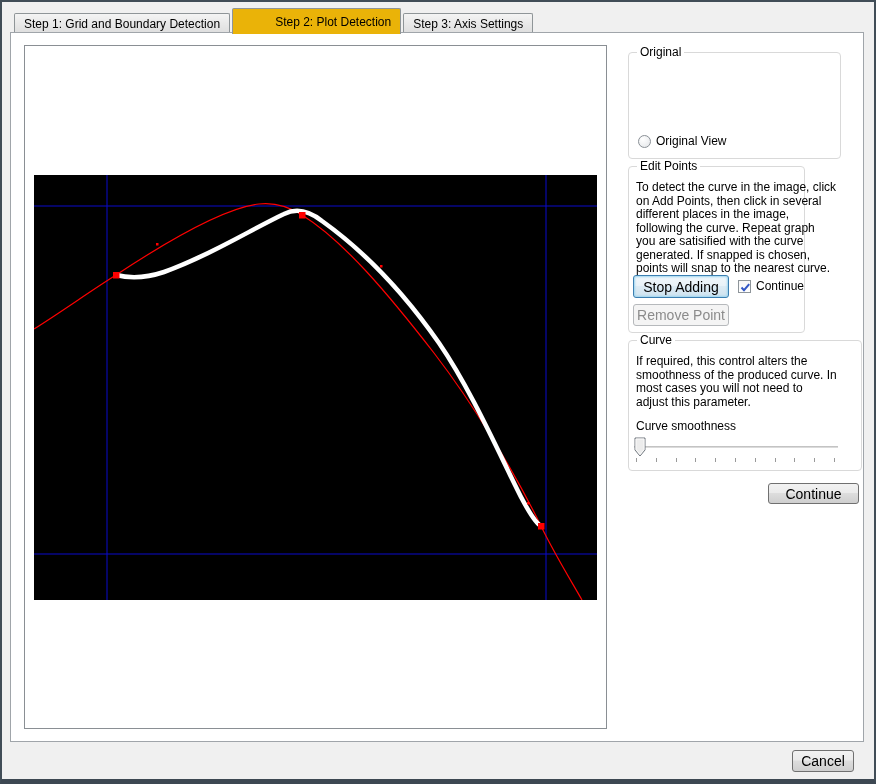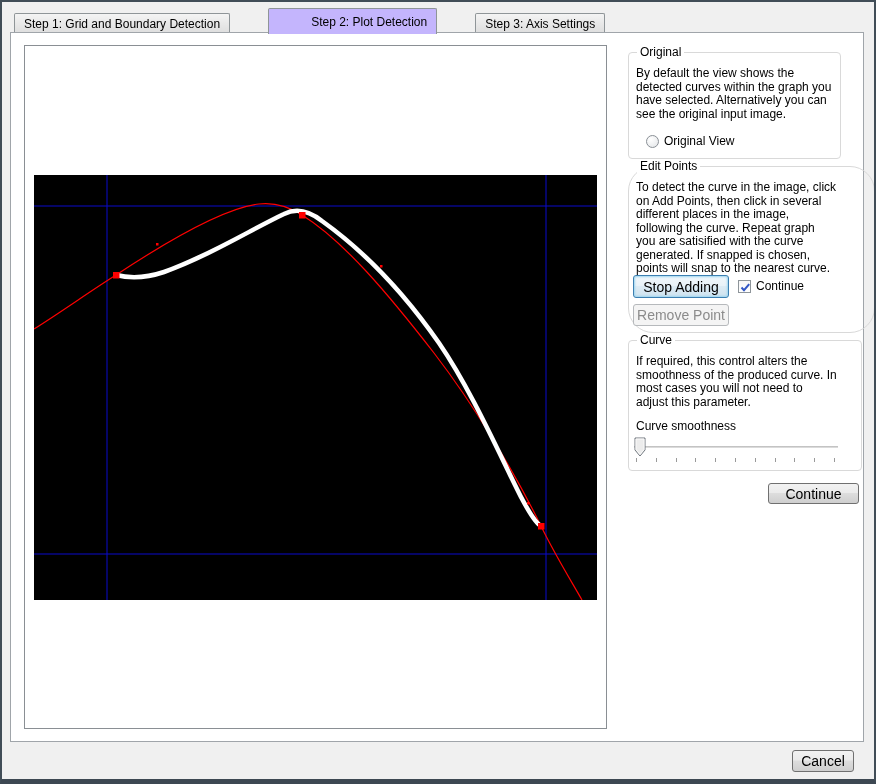--- a/index.html
+++ b/index.html
@@ -7,30 +7,30 @@
     width:876px;height:784px;position:relative;overflow:hidden;
     background:#f0f0f0;
     font-family:"Liberation Sans","DejaVu Sans",sans-serif;
     font-size:12px;color:#000;
     -webkit-font-smoothing:antialiased;
   }
   
   .frame{position:absolute;inset:0;border:2px solid #414d57;border-bottom:5px solid #3d4852;pointer-events:none;z-index:50;}
 
   
-  .tabbar{position:absolute;left:14px;top:8px;height:24px;display:flex;align-items:flex-end;z-index:6;gap:36px;}
+  .tabbar{position:absolute;left:14px;top:8px;height:24px;display:flex;align-items:flex-end;z-index:6;}
   .tab{
     box-sizing:border-box;height:19px;padding:3px 9px 0;margin-right:2px;
     border:1px solid #8f9598;border-bottom:none;border-radius:2px 2px 0 0;
     background:linear-gradient(#f4f4f4,#eaeaea 45%,#dfdfdf);
     white-space:nowrap;cursor:default;
   }
   .tab.active{
     height:26px;margin-bottom:-2px;padding-top:6px;
-    background:#c4b5fd;z-index:7;position:relative;padding-left:42px;
+    background:#eab308;z-index:7;position:relative;padding-left:42px;
   }
 
   
   .pane{
     position:absolute;left:10px;top:32px;width:854px;height:710px;
     background:#fff;border:1px solid #a0a5aa;box-sizing:border-box;z-index:1;
   }
 
   
   .canvas{
@@ -45,36 +45,36 @@
     position:absolute;border:1px solid #d9d9d9;border-radius:4px;
     background:transparent;box-sizing:border-box;z-index:3;
   }
   .group-title{
     position:absolute;top:-8px;left:8px;background:#fff;padding:0 3px;
     line-height:14px;white-space:nowrap;
   }
   .group-desc{position:absolute;left:7px;top:14px;width:201px;line-height:13.5px;}
 
   .g-display{left:628px;top:52px;width:213px;height:107px;}
-  .g-edit{left:628px;top:166px;width:247px;height:167px;border-radius:25px;}
+  .g-edit{left:628px;top:166px;width:177px;height:167px;}
   .g-curve{left:628px;top:340px;width:234px;height:131px;}
 
   
   .radio-row{position:absolute;left:5px;top:81px;width:203px;height:16px;}
   .radio{position:absolute;display:flex;align-items:center;cursor:default;}
   .radio .circle{
     width:13px;height:13px;border-radius:50%;box-sizing:border-box;
     border:1px solid #8a9096;background:radial-gradient(circle at 35% 30%,#ffffff,#e8eaec 80%);
     margin-right:5px;flex:0 0 auto;
   }
   .radio.selected .circle{
     background:radial-gradient(circle at 42% 38%,#9fd0f5 0%,#5a9fe0 40%,#1f56a8 75%,#1f56a8 100%);
     box-shadow:inset 0 0 0 2px #f2f6fa;
   }
-  .radio-1{left:12px;top:0;justify-content:center;}
+  .radio-1{left:4px;top:0;justify-content:center;}
   .radio-2{left:104px;top:0;}
 
   
   .btn{
     position:absolute;box-sizing:border-box;border:1px solid #707070;border-radius:3px;
     background:linear-gradient(#f2f2f2,#ebebeb 45%,#dddddd 50%,#cfcfcf);
     font-family:Liberation Sans, sans-serif;font-size:14px;color:#000;text-align:center;cursor:default;
     display:flex;align-items:center;justify-content:center;padding:0;
   }
   .btn-stop{
@@ -132,21 +132,20 @@
           <rect x="493" y="327" width="2.5" height="2.5" fill="#ff0000"></rect>
           <rect x="79" y="97" width="6.5" height="6.5" fill="#ff0000"></rect>
           <rect x="265" y="37" width="6.5" height="6.5" fill="#ff0000"></rect>
           <rect x="504" y="348" width="6.5" height="6.5" fill="#ff0000"></rect>
         </svg>
     </div>
   </div>
 
   <div class="group g-display" style="left:617px;top:19px;">
     <div class="group-title">Original</div>
-    <div class="group-desc">By default the view shows the detected curves within the graph you have selected. Alternatively you can see the original input image.</div>
     <div class="radio-row">
       <div class="radio radio-1">
         <span class="circle"></span>
         <span>Original View</span>
       </div>
     </div>
   </div>
 
   <div class="group g-edit" style="left:617px;top:133px;">
     <div class="group-title">Edit Points</div>

